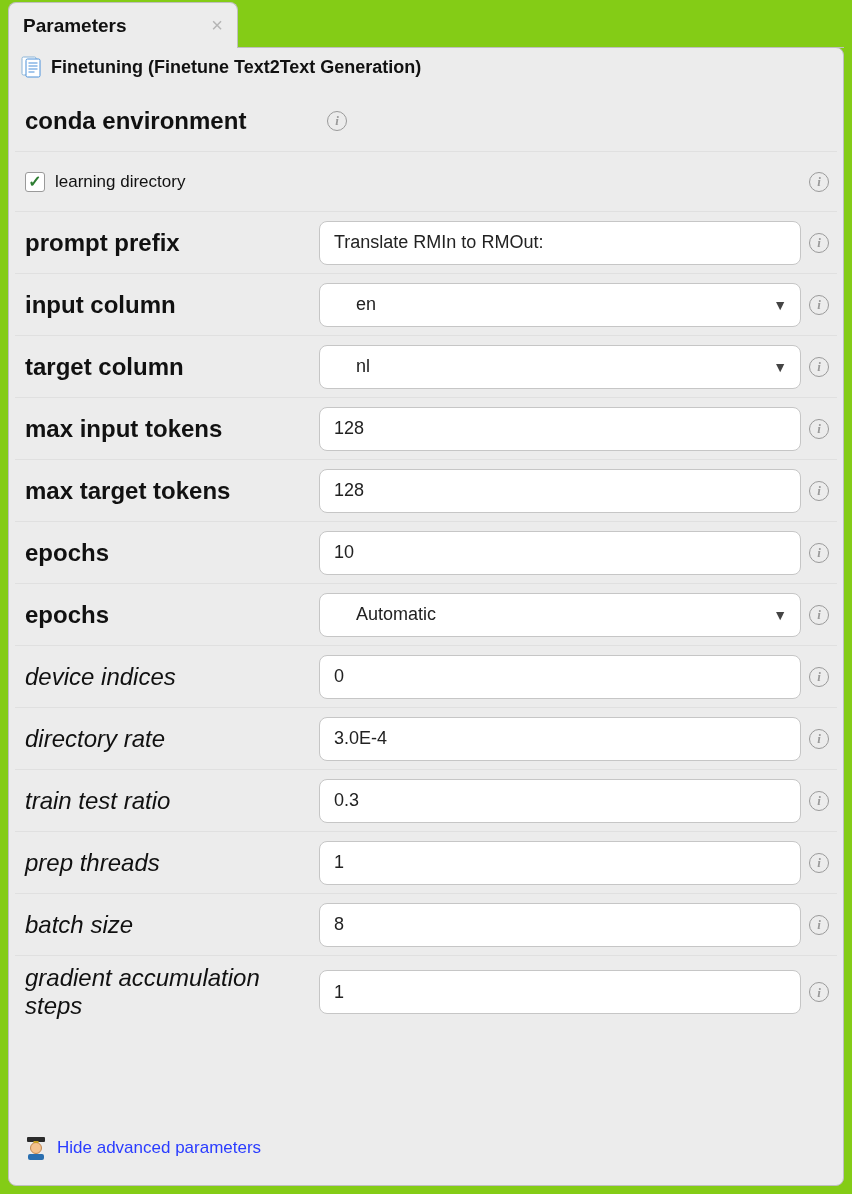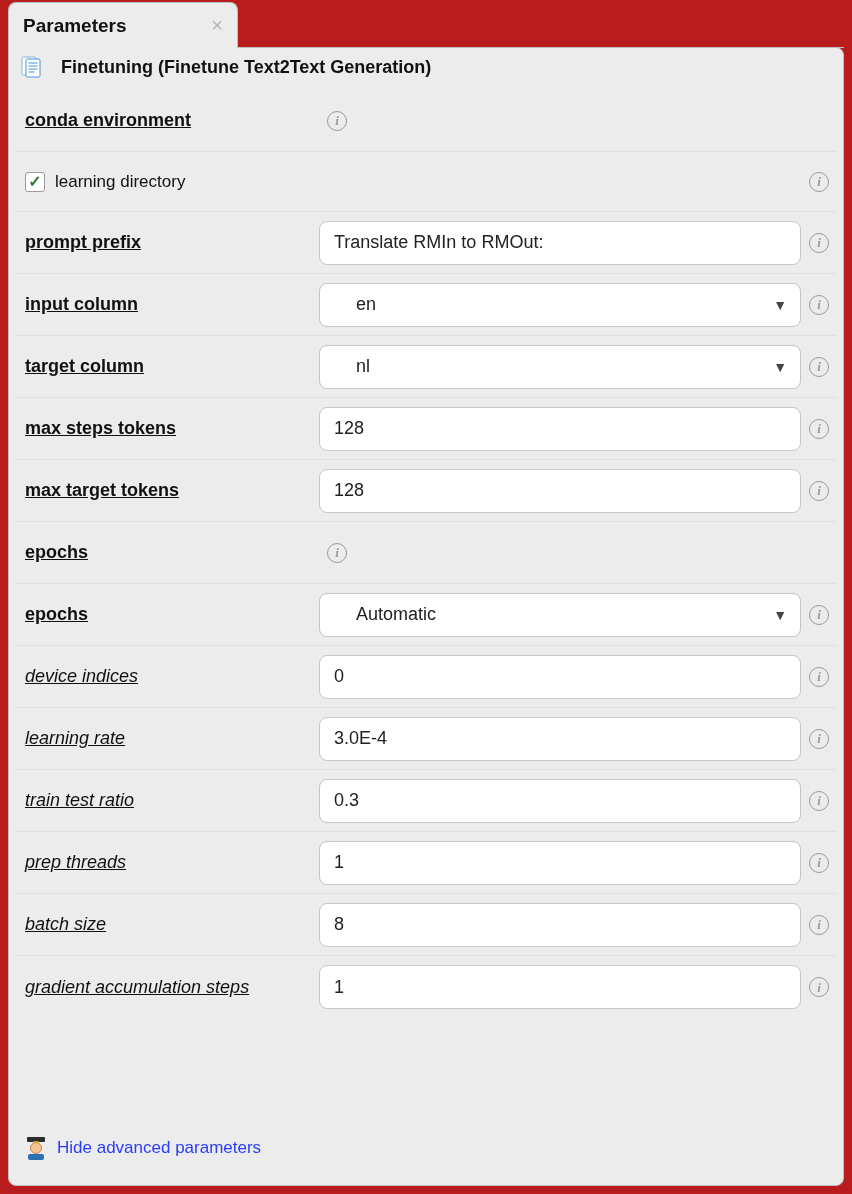--- a/index.html
+++ b/index.html
@@ -8,21 +8,21 @@
     width: 852px; height: 1194px;
     font-family: "Segoe UI", Tahoma, Arial, sans-serif;
     font-size: 17px;
     background: #fff;
     color: #111;
   }
   .panel {
     position: relative;
     width: 852px;
     height: 1194px;
-    background: #b91c1c;
+    background: #84cc16;
   }
   .tabbar {
     position: relative;
     height: 49px;
   }
   .tab {
     position: absolute;
     left: 8px; top: 2px;
     width: 230px;
     height: 46px;
@@ -62,21 +62,21 @@
     left: 8px; right: 8px;
     top: 47px; bottom: 8px;
     border: 1px solid #bfbfbf;
     border-radius: 0 8px 8px 8px;
     background: #ececec;
     overflow: hidden;
   }
   .subtitle {
     display: flex;
     align-items: center;
-    gap: 20px;
+    gap: 10px;
     padding: 8px 12px 12px 12px;
     font-weight: 700;
     font-size: 18px;
   }
   .doc-icon {
     width: 20px; height: 22px;
     display: inline-block;
   }
   .rows {
     padding: 0 6px;
@@ -86,23 +86,22 @@
     align-items: center;
     min-height: 62px;
     border-bottom: 1px solid #e0e0e0;
     padding: 8px 4px;
   }
   .row:last-of-type { border-bottom: none; }
   .label {
     width: 300px;
     flex: 0 0 300px;
     font-weight: 700;
-    font-size: 18px;
+    font-size: 24px;
     padding-left: 6px;
-    text-decoration: underline;
   }
   .label.italic { font-weight: 400; font-style: italic; }
   .field {
     flex: 1 1 auto;
     position: relative;
   }
   .text-input, .select-box {
     width: 100%;
     height: 44px;
     border: 1px solid #c6c6c6;
@@ -277,41 +276,44 @@
         <div class="field select-wrap">
           <input class="select-box" type="text" readonly="" value="nl" style="">
           <span class="select-caret">▼</span>
         </div>
         <div class="info">
             <span class="info-icon">i</span>
           </div>
       </div>
 
       <div class="row">
-        <div class="label">max steps tokens</div>
+        <div class="label">max input tokens</div>
         <div class="field">
           <input class="text-input" type="text" value="128" style="">
         </div>
         <div class="info">
             <span class="info-icon">i</span>
           </div>
       </div>
 
       <div class="row">
         <div class="label">max target tokens</div>
         <div class="field">
           <input class="text-input" type="text" value="128" style="">
         </div>
         <div class="info">
             <span class="info-icon">i</span>
           </div>
       </div>
 
       <div class="row">
         <div class="label">epochs</div>
+        <div class="field">
+          <input class="text-input" type="text" value="10" style="">
+        </div>
         <div class="info">
             <span class="info-icon">i</span>
           </div>
       </div>
 
       <div class="row">
         <div class="label">epochs</div>
         <div class="field select-wrap">
           <input class="select-box" type="text" readonly="" value="Automatic" style="">
           <span class="select-caret">▼</span>
@@ -325,21 +327,21 @@
         <div class="label italic">device indices</div>
         <div class="field">
           <input class="text-input" type="text" value="0" style="">
         </div>
         <div class="info">
             <span class="info-icon">i</span>
           </div>
       </div>
 
       <div class="row">
-        <div class="label italic">learning rate</div>
+        <div class="label italic">directory rate</div>
         <div class="field">
           <input class="text-input" type="text" value="3.0E-4" style="">
         </div>
         <div class="info">
             <span class="info-icon">i</span>
           </div>
       </div>
 
       <div class="row">
         <div class="label italic">train test ratio</div>

